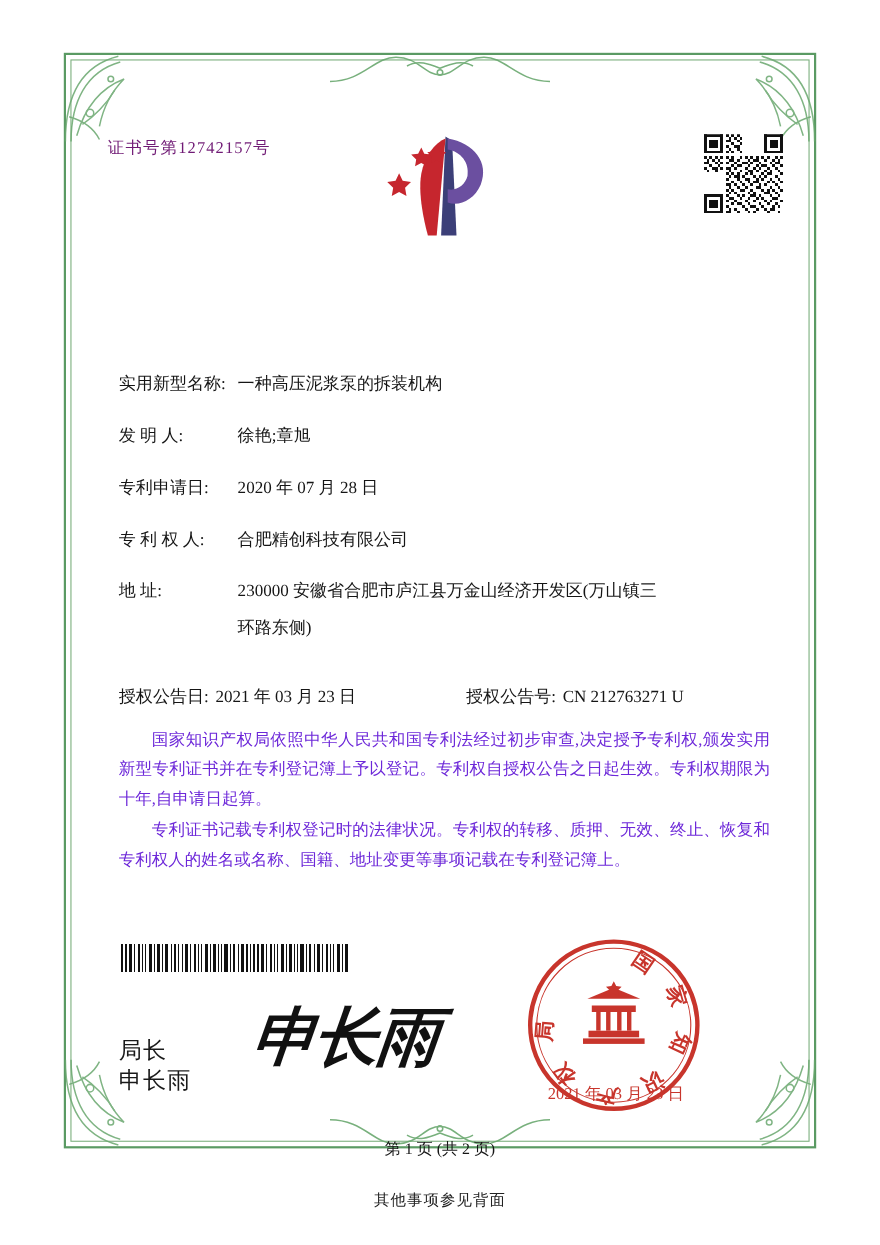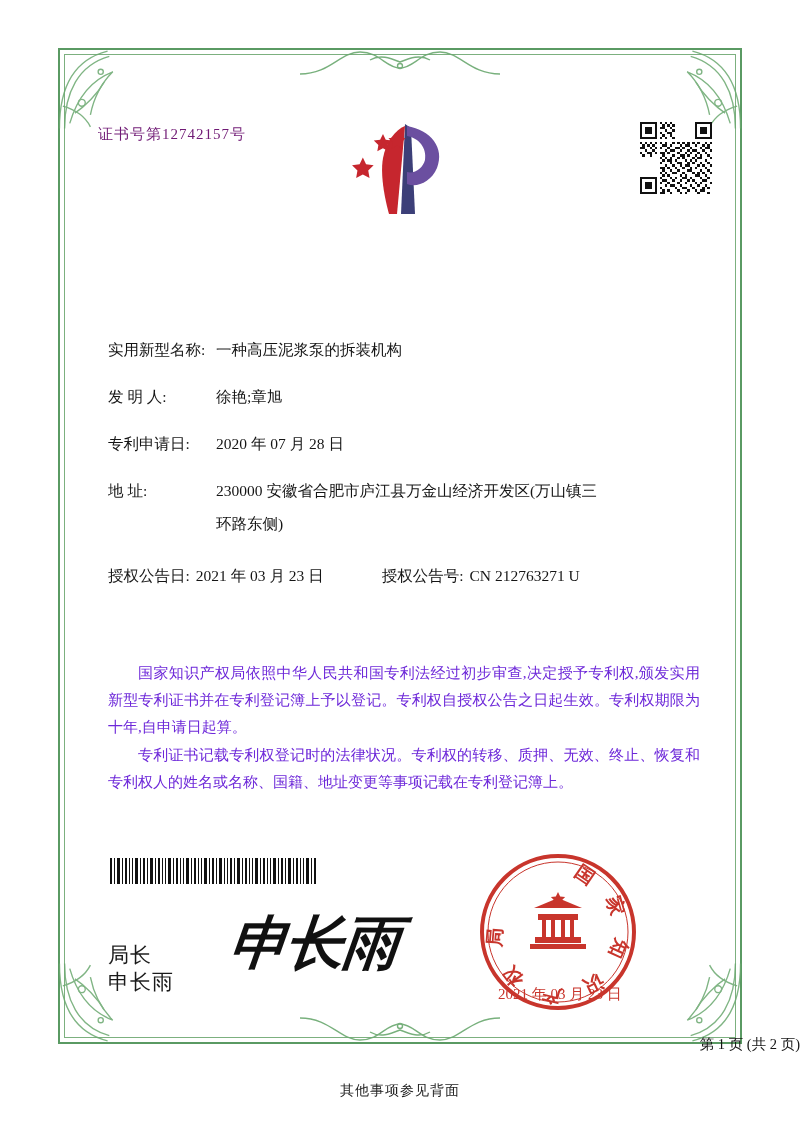--- a/index.html
+++ b/index.html
@@ -98,21 +98,21 @@
     letter-spacing:-2px;
   }
   .seal{
     position:absolute;left:478px;top:852px;width:160px;height:160px;
   }
   .seal-date{
     position:absolute;left:498px;top:985px;
     font-size:15px;color:#c8352c;letter-spacing:0px;
   }
   .page-num{
-    position:absolute;left:0;right:0;top:1035px;text-align:right;
+    position:absolute;left:0;right:0;top:1035px;text-align:center;
     font-size:14.5px;color:#151515;
   }
   .footer-note{
     position:absolute;left:0;right:0;top:1082px;text-align:center;
     font-size:14px;color:#222;letter-spacing:1px;
   }
 </style>
 </head>
 <body>
 
@@ -404,26 +404,30 @@
     </div>
     <div class="row">
       <div class="lbl">发 明 人:</div>
       <div class="val">徐艳;章旭</div>
     </div>
     <div class="row">
       <div class="lbl">专利申请日:</div>
       <div class="val">2020 年 07 月 28 日</div>
     </div>
     <div class="row">
+      <div class="lbl">专 利 权 人:</div>
+      <div class="val">合肥精创科技有限公司</div>
+    </div>
+    <div class="row">
       <div class="lbl">地 址:</div>
       <div class="val">230000 安徽省合肥市庐江县万金山经济开发区(万山镇三</div>
     </div>
     <div class="addr-cont">环路东侧)</div>
 
-    <div class="row two" style="margin-top:23px;">
+    <div class="row two" style="margin-top:34px;gap:42px;">
       <div class="seg">
         <span>授权公告日:</span>
         <span style="margin-left:6px;">2021 年 03 月 23 日</span>
       </div>
       <div class="seg seg2">
         <span>授权公告号:</span>
         <span style="margin-left:6px;">CN 212763271 U</span>
       </div>
     </div>
   </div>

